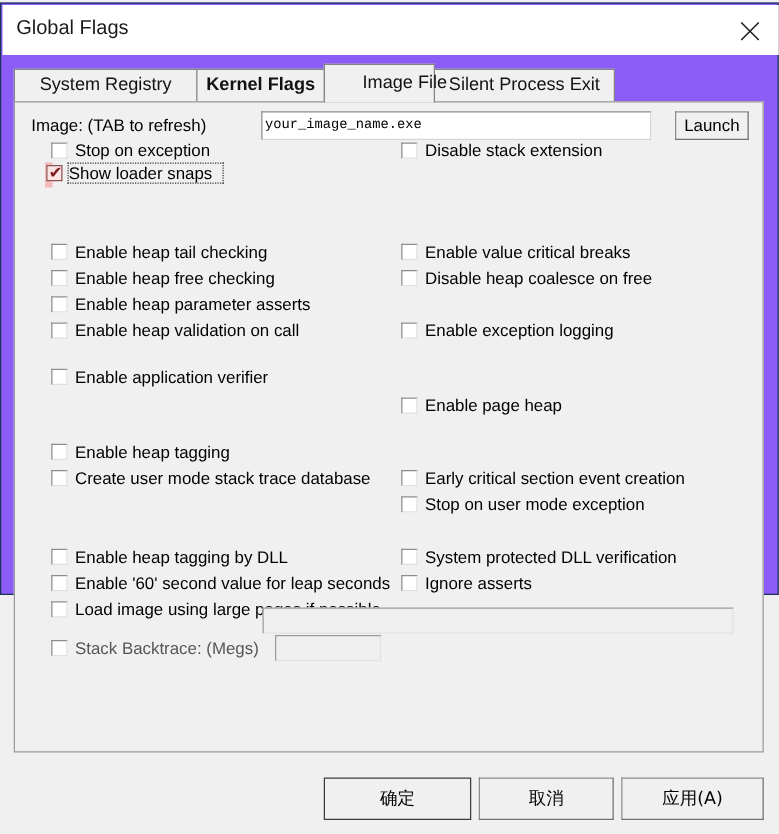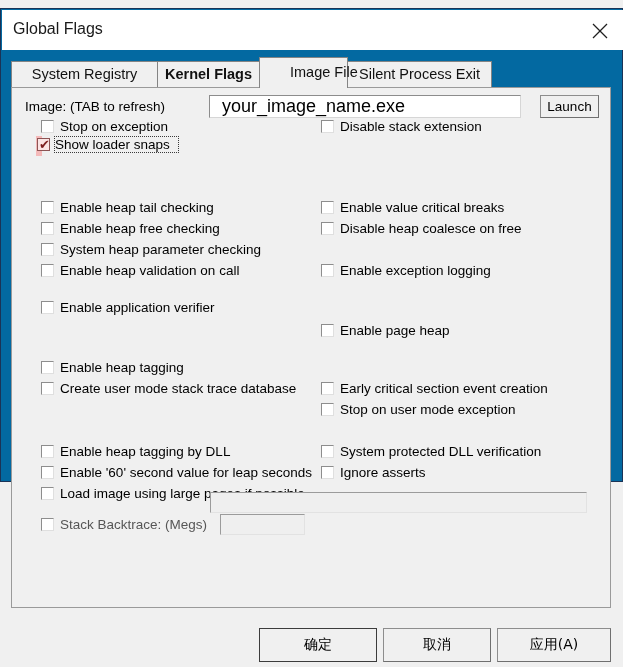--- a/index.html
+++ b/index.html
@@ -10,26 +10,26 @@
   body {
     width: 623px;
     height: 667px;
     background: #f0f0f0;
     font-family: "Liberation Sans", sans-serif;
     overflow: hidden;
   }
 
   #window {
     position: absolute;
-    left: 0; top: 8px;
+    left: 0; top: 2px;
     width: 623px;
     height: 474px;
     box-sizing: border-box;
     border: 1px solid #1b3356;
-    background: #0369a1;
+    background: #8b5cf6;
   }
 
   
   #titlebar {
     position: absolute;
     left: 1px; top: 1px;
     width: 621px;
     height: 40px;
     background: #ffffff;
   }
@@ -166,26 +166,27 @@
 
   
   .tfield {
     position: absolute;
     box-sizing: border-box;
     background: #ffffff;
     border-top: 1px solid #8c8c8c;
     border-left: 1px solid #8c8c8c;
     border-right: 1px solid #d6d6d6;
     border-bottom: 1px solid #d6d6d6;
-    font-size: 18px;
+    font-size: 11px;
     color: #000;
     line-height: 18px;
-    padding: 1px 12px;
+    padding: 1px 2px;
     overflow: hidden;
     white-space: nowrap;
+    font-family: Liberation Mono, monospace;
   }
   .tfield.disabled {
     background: #efefef;
     border-top: 1px solid #9b9b9b;
     border-left: 1px solid #9b9b9b;
     border-right: 1px solid #e2e2e2;
     border-bottom: 1px solid #e2e2e2;
     color: #787878;
   }
 
@@ -260,21 +261,21 @@
         <div class="cbrow" style="left: 29px; top: 111px;">
           <span class="cbox"></span>
           <span class="cbtext">Enable heap tail checking</span>
         </div>
         <div class="cbrow" style="left: 29px; top: 132px;">
           <span class="cbox"></span>
           <span class="cbtext">Enable heap free checking</span>
         </div>
         <div class="cbrow" style="left: 29px; top: 153px;">
           <span class="cbox"></span>
-          <span class="cbtext">System heap parameter checking</span>
+          <span class="cbtext">Enable heap parameter asserts</span>
         </div>
         <div class="cbrow" style="left: 29px; top: 174px;">
           <span class="cbox"></span>
           <span class="cbtext">Enable heap validation on call</span>
         </div>
         <div class="cbrow" style="left: 29px; top: 211px;">
           <span class="cbox"></span>
           <span class="cbtext">Enable application verifier</span>
         </div>
         <div class="cbrow" style="left: 29px; top: 271px;">

